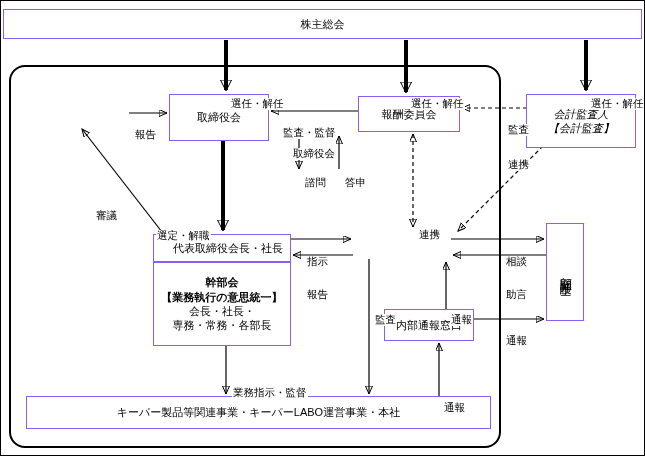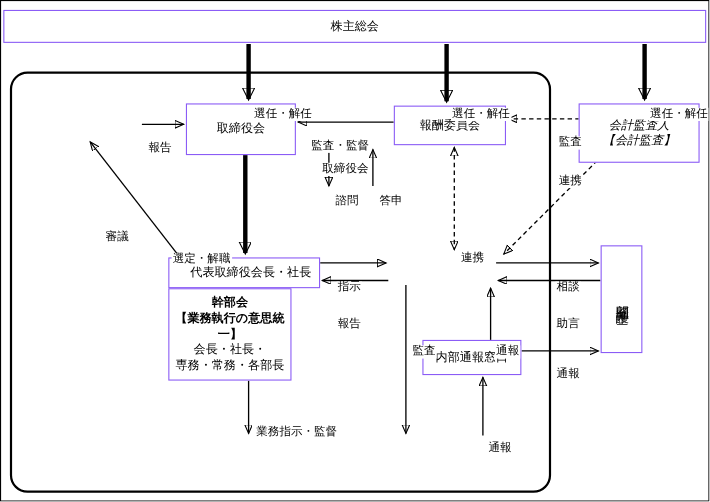--- a/index.html
+++ b/index.html
@@ -98,36 +98,39 @@
   <div class="box" style="left:525px;top:93px;width:110px;height:54px;font-style:italic;">
     <span class="ln">会計監査人</span>
     <span class="ln">【会計監査】</span>
   </div>
 
 
   <div class="box" style="left:152px;top:233px;width:138px;height:28px;padding-left:12px;">
     <span class="ln">代表取締役会長・社長</span>
   </div>
 
-  <div class="box" style="left:152px;top:261px;width:112px;height:84px;">
+  <div class="box" style="left:152px;top:261px;width:138px;height:84px;">
     <span class="ln bold">幹部会</span>
     <span class="ln bold">【業務執行の意思統一】</span>
     <span class="ln">会長・社長・</span>
     <span class="ln">専務・常務・各部長</span>
   </div>
 
 
   <div class="box" style="left:383px;top:308px;width:90px;height:32px;">
     <span class="ln">内部通報窓口</span>
   </div>
 
   <div class="box vert" style="left:545px;top:222px;width:38px;height:98px;">
     <span class="ln">顧問弁護士</span>
   </div>
 
+  <div class="box" style="left:25px;top:395px;width:465px;height:33px;">
+    <span class="ln">キーパー製品等関連事業・キーパーLABO運営事業・本社</span>
+  </div>
 
   <div class="lbl" style="left:229px;top:65px;">選任・解任</div>
   <div class="lbl" style="left:409px;top:65px;">選任・解任</div>
   <div class="lbl" style="left:589px;top:65px;">選任・解任</div>
   <div class="lbl" style="left:133px;top:96px;">報告</div>
   <div class="lbl" style="left:281px;top:94px;">監査・監督</div>
   <div class="lbl" style="left:291px;top:115px;">取締役会</div>
   <div class="lbl" style="left:506px;top:91px;">監査</div>
   <div class="lbl" style="left:506px;top:126px;">連携</div>
   <div class="lbl" style="left:303px;top:144px;">諮問</div>

